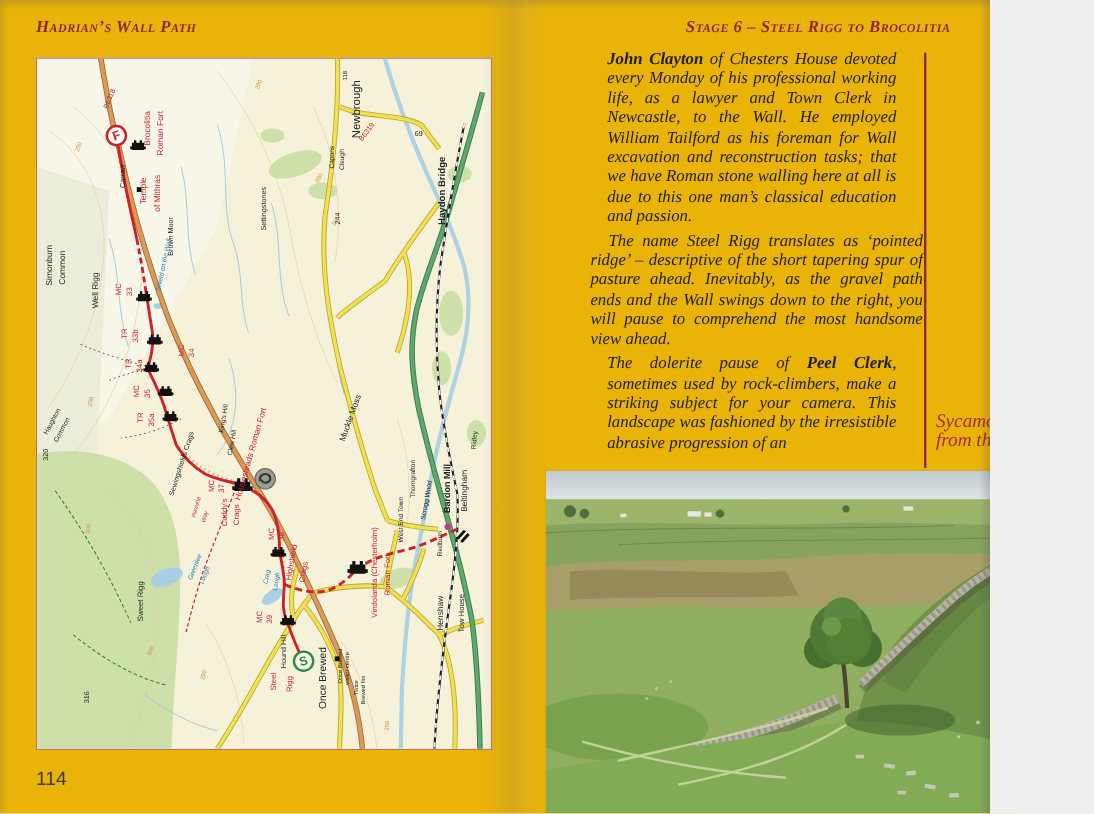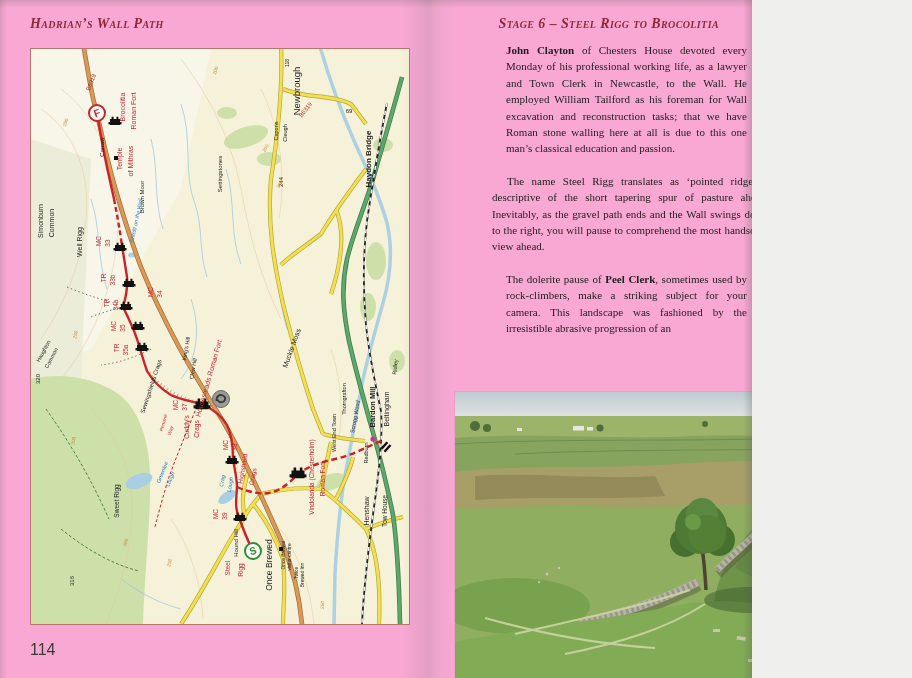--- a/index.html
+++ b/index.html
@@ -1,16 +1,16 @@
 <!DOCTYPE html>
 <html><head>
 <meta charset="utf-8">
 <style>
   html,body{margin:0;padding:0;background:#efefed;}
-  .spread{position:relative;width:752px;height:678px;background:#f9a8d4;overflow:hidden;
+  .spread{position:relative;width:825px;height:678px;background:#eab308;overflow:hidden;
           font-family:"Liberation Serif",serif;}
   
   .edge-top{position:absolute;left:0;top:0;width:912px;height:8px;
             background:linear-gradient(180deg,rgba(90,90,88,.22),rgba(0,0,0,0));pointer-events:none;}
   .edge-left{position:absolute;left:0;top:0;width:7px;height:678px;
              background:linear-gradient(90deg,rgba(90,90,88,.18),rgba(0,0,0,0));pointer-events:none;}
   .edge-right{position:absolute;right:0;top:0;width:9px;height:678px;
               background:linear-gradient(270deg,rgba(80,80,78,.25),rgba(0,0,0,0));pointer-events:none;}
   .gutter{position:absolute;left:402px;top:0;width:64px;height:678px;pointer-events:none;
           background:linear-gradient(90deg,rgba(0,0,0,0) 0%,rgba(110,110,105,.17) 42%,rgba(150,150,145,.10) 55%,rgba(0,0,0,0) 85%);}
@@ -22,25 +22,25 @@
   
   .map-frame{position:absolute;left:30px;top:48px;width:378px;height:575px;
              border:1px solid #b5776b;background:#f6f2da;}
   .map-frame svg{display:block;}
   #map-svg text{font-family:"Liberation Sans",sans-serif;}
   .ml-red{fill:#c5232e}.ml-black{fill:#222}.ml-blue{fill:#2e7bb5}
   .ml-contour{fill:#c98a3d}.ml-road{fill:#ab352a}.it{font-style:italic}
   .page-number{position:absolute;left:30px;top:641px;font-family:"Liberation Sans",sans-serif;
                font-size:16px;color:#3a3a3a;}
   
-  .text-col{position:absolute;left:492px;top:42px;width:277px;font-size:11px;line-height:16.4px;
-            color:#1d1d1d;text-align:justify;}
+  .text-col{position:absolute;left:492px;top:42px;width:277px;font-size:14px;line-height:16.4px;
+            color:#1d1d1d;text-align:justify;font-style:italic;}
   .text-col p{margin:0;}
   .text-col p.inset{margin-left:14px;margin-right:22px;}
-  .text-col p.gap{margin-top:16px;}
+  .text-col p.gap{margin-top:4px;}
   .text-col p.indent{text-indent:15px;}
   .side-rule{position:absolute;left:770px;top:44px;width:2px;height:346px;background:#8e2837;}
   .caption{position:absolute;left:780px;top:344px;width:118px;color:#a12a3c;font-style:italic;
            font-size:16px;line-height:15.5px;}
   
   .photo{position:absolute;left:455px;top:392px;width:450px;height:286px;overflow:hidden;
          box-shadow:0 0 0 1px rgba(0,0,0,.05);}
 </style>
 </head>
 <body>

